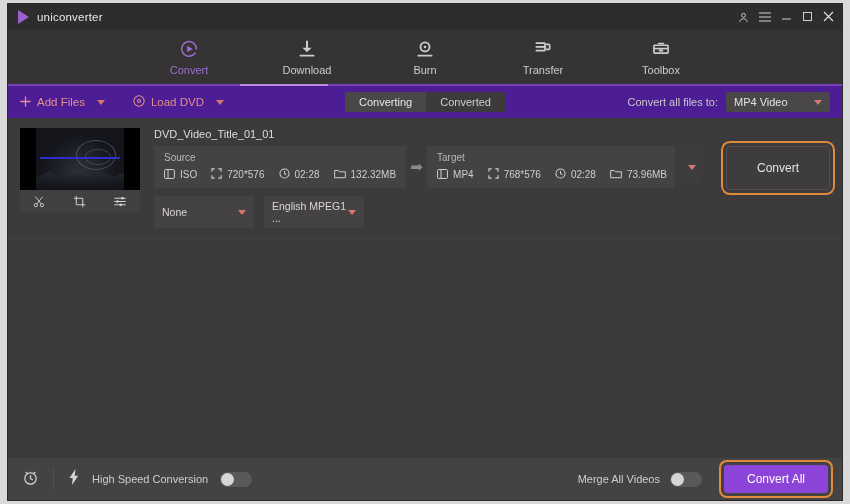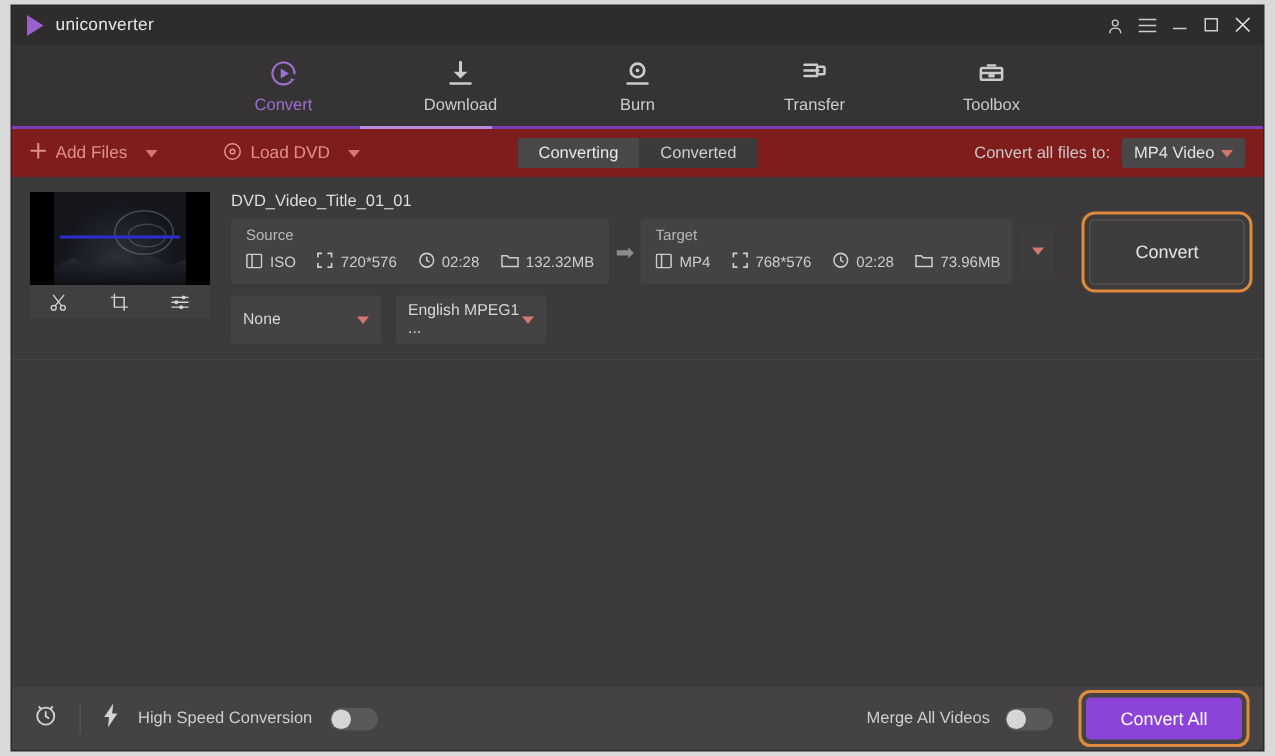--- a/index.html
+++ b/index.html
@@ -52,24 +52,23 @@
     height: 2px; background: #7a3fba; flex: 0 0 2px;
     position: relative;
   }
   .navdiv .hl {
     position: absolute; top: 0; left: 232px; width: 88px; height: 2px;
     background: #b98ae0;
   }
 
   
   .toolbar {
-    height: 32px; flex: 0 0 32px; background: #7f1d1d;
+    height: 32px; flex: 0 0 32px; background: #4c1d95;
     display: flex; align-items: center; padding: 0 12px;
     position: relative;
-    gap: 16px;
   }
   .tbtn {
     display: flex; align-items: center; gap: 6px;
     color: #e0908a; font-size: 11.5px; cursor: pointer;
   }
   .tbtn.second { margin-left: 28px; }
   .caret {
     width: 0; height: 0; border-left: 4px solid transparent;
     border-right: 4px solid transparent; border-top: 5px solid #d4776f;
     margin-left: 6px;
@@ -80,21 +79,21 @@
   }
   .seg div {
     padding: 4px 14px; font-size: 11px; color: #cfcdce; cursor: pointer;
   }
   .seg div.active { background: #4a4748; color: #e9e7e8; }
   .convall {
     margin-left: auto; display: flex; align-items: center; gap: 8px; text-align: center;
   }
   .convall .lab { font-size: 11px; color: #c9c7c8; }
   .sel {
-    width: 82px; background: #4a4748; border-radius: 2px;
+    width: 104px; background: #4a4748; border-radius: 2px;
     padding: 4px 8px; font-size: 11px; color: #e4e2e3;
     display: flex; align-items: center; cursor: pointer;
   }
   .sel .caret { margin-left: auto; }
 
   
   .filelist { background: #3c3a3a; flex: 0 0 112px; padding: 10px 12px; }
   .fileitem { display: flex; gap: 14px; }
   .thumbwrap { width: 120px; flex: 0 0 120px; }
   .thumb {

